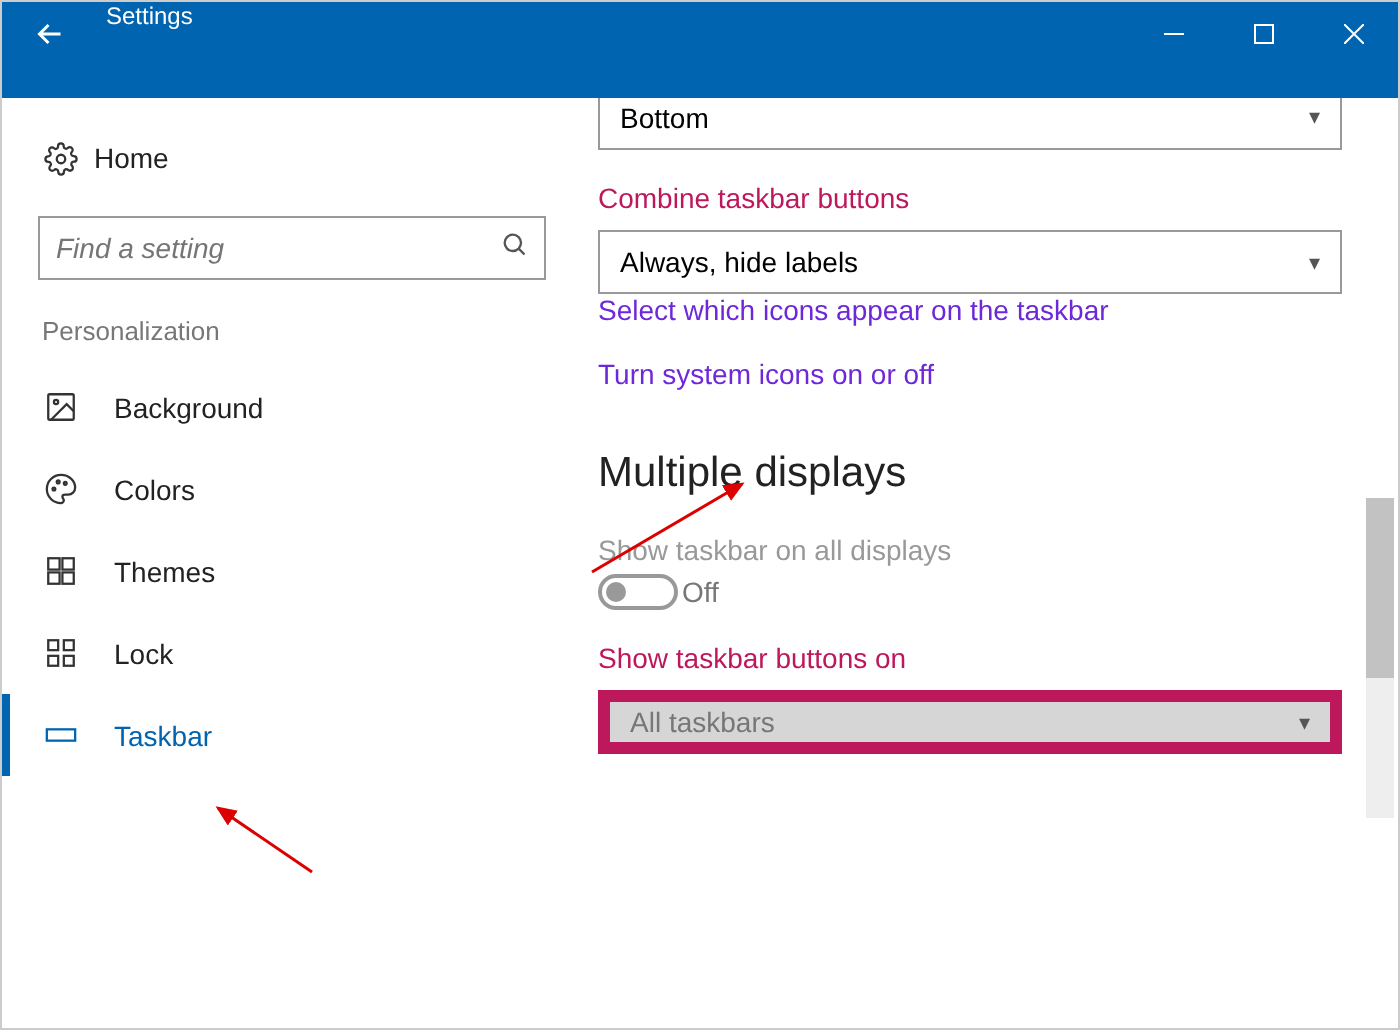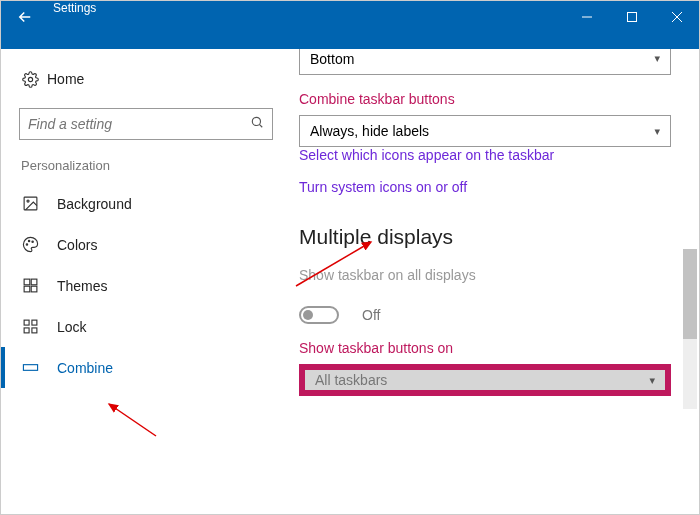--- a/index.html
+++ b/index.html
@@ -30,22 +30,22 @@
     .nav-item.active .icon { color: #0064b0; }
     
     .main { flex: 1; padding: 0 24px 0 8px; overflow: hidden; position: relative; }
     .dropdown { border: 1px solid #999; height: 32px; display: flex; align-items: center; padding: 0 10px; font-size: 14px; background: #fff; width: 372px; justify-content: space-between; cursor: pointer; }
     .dropdown.partial-top { border-top: none; margin-top: -6px; }
     .field-label { font-size: 14px; color: #be185d; margin: 16px 0 8px 0; }
     
     .section-heading { font-size: 21px; font-weight: 400; color: #222; margin: 30px 0 18px 0; }
     .link { color: #6d28d9; font-size: 14px; display: block; margin-bottom: 16px; cursor: pointer; }
     
-    .disabled-label { font-size: 14px; color: #999; margin: 12px 0 23px 0; }
-    .toggle-row { display: flex; align-items: center; gap: 23px; margin-bottom: 16px; }
+    .disabled-label { font-size: 14px; color: #999; margin: 12px 0 4px 0; }
+    .toggle-row { display: flex; align-items: center; gap: 2px; margin-bottom: 16px; }
     .toggle { width: 40px; height: 18px; border: 2px solid #999; border-radius: 10px; position: relative; }
     .toggle-knob { width: 10px; height: 10px; background: #999; border-radius: 50%; position: absolute; left: 2px; top: 2px; }
     .toggle-text { font-size: 14px; color: #777; }
     
     .dropdown.disabled { background: #d6d6d6; border: 6px solid #be185d; color: #777; }
     .chev { color: #555; font-size: 11px; }
     
     .scrollbar-track { position: absolute; right: 2px; top: 200px; width: 14px; height: 160px; background: #eee; }
     .scrollbar-thumb { position: absolute; right: 2px; top: 200px; width: 14px; height: 90px; background: #c2c2c2; }
     
@@ -152,21 +152,21 @@
       </span>
       <span>Lock</span>
     </div>
 
     <div class="nav-item active">
       <span class="icon">
         <svg width="17" height="17" viewBox="0 0 24 24" fill="none" stroke="#0064b0" stroke-width="1.6">
             <rect x="2" y="8" width="20" height="8"></rect>
           </svg>
       </span>
-      <span>Combine</span>
+      <span>Taskbar</span>
     </div>
   </div>
 
   <div class="main">
     <div class="dropdown partial-top">
       <span>Bottom</span>
       <span class="chev">▾</span>
     </div>
 
     <div class="field-label">Combine taskbar buttons</div>

